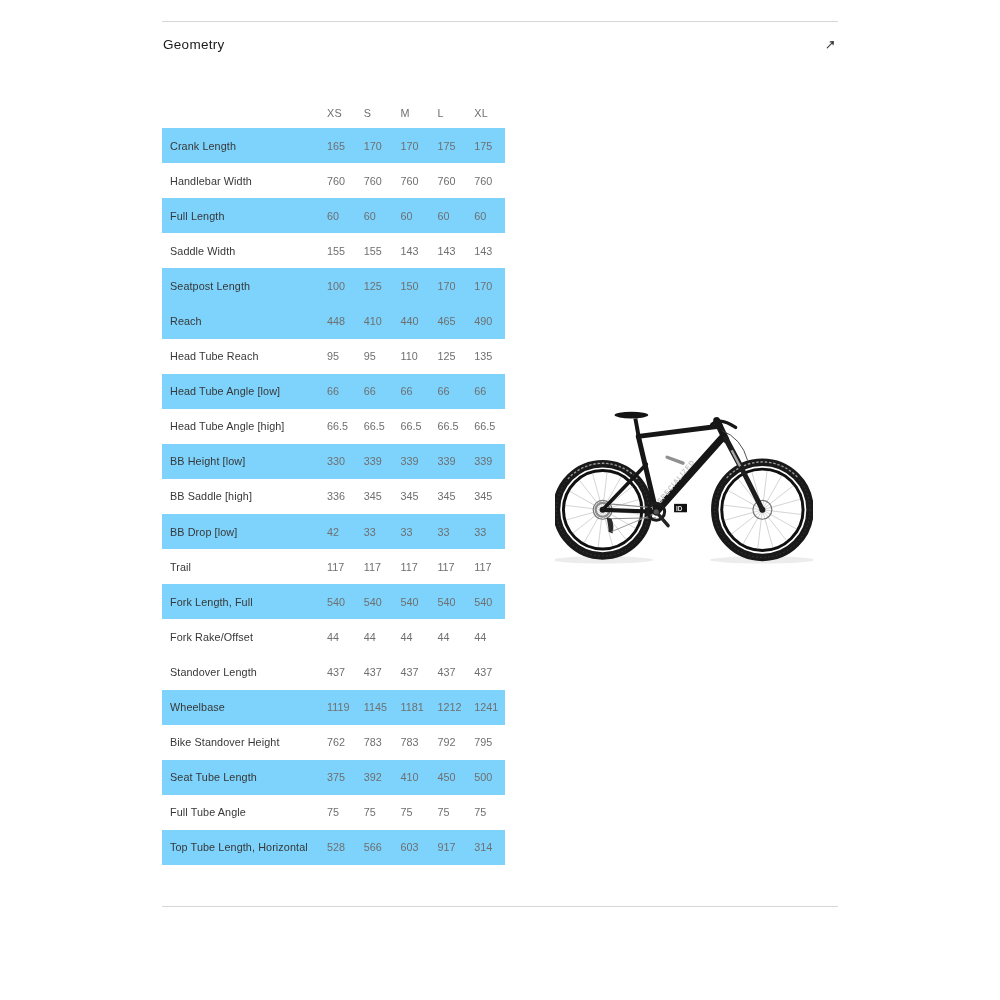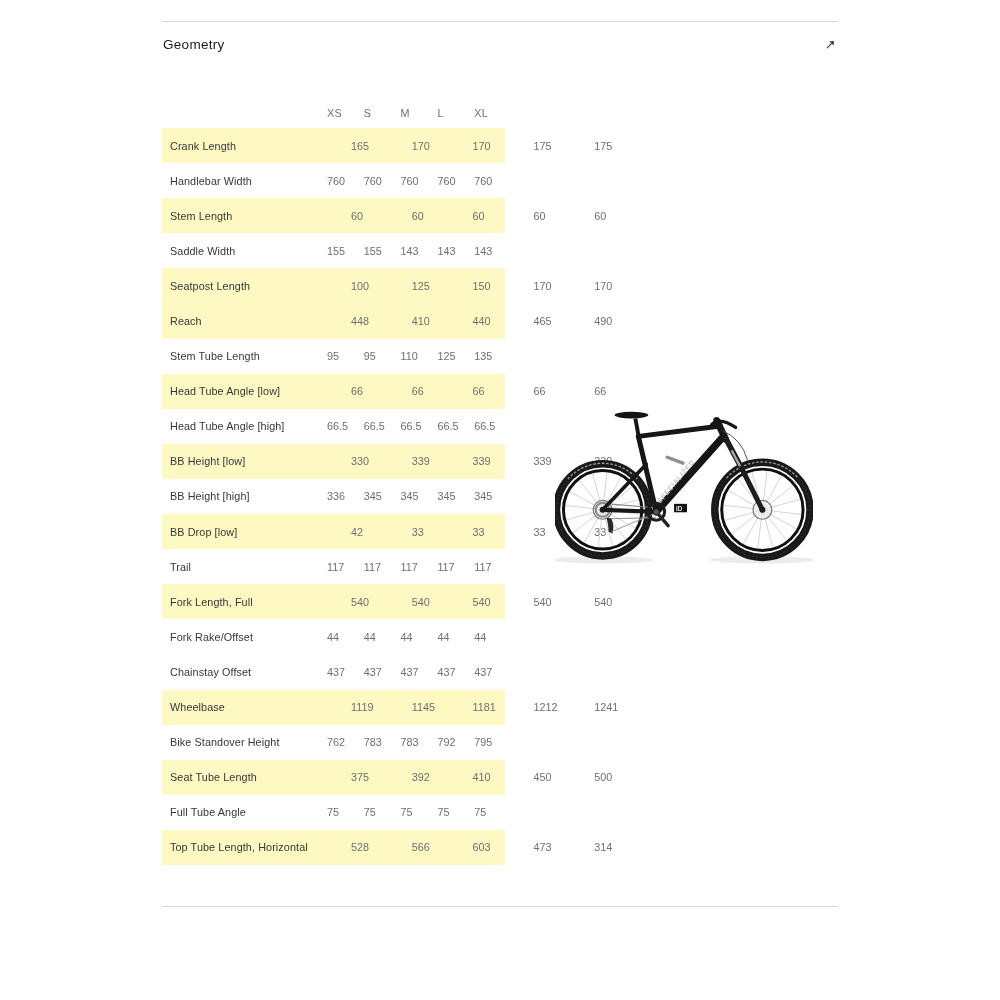--- a/index.html
+++ b/index.html
@@ -15,21 +15,21 @@
   .section-header { display: flex; justify-content: space-between; padding: 15px 1px 0 1px; }
   .section-title { font-size: 13.5px; font-weight: 500; color: #1a1a1a; letter-spacing: 0.3px; }
   .collapse-btn { background: none; border: none; cursor: pointer; padding: 2px; line-height: 0; }
 
   .main { display: flex; margin-top: 52px; align-items: stretch; }
 
   .geo-table { width: 343px; flex: none; }
   .ghead { display: flex; height: 24px; align-items: flex-start; }
   .ghead .cell { font-size: 10.5px; font-weight: 700; color: #242424; letter-spacing: 0.4px; padding-top: 3px; }
   .grow { display: flex; align-items: center; height: 35.1px; }
-  .grow.shade { background: #fef9c3; gap: 24px; }
+  .grow.shade { background: #7dd3fc; }
   .cell { overflow: hidden; white-space: nowrap; }
   .cell.label { width: 159px; flex: none; padding-left: 8px; font-size: 10.8px; font-weight: 500; color: #373737; letter-spacing: 0.1px; }
   .cell.val { width: 36.8px; flex: none; padding-left: 6px; font-size: 10.8px; font-weight: 400; color: #6f6f6f; }
 
   .bike-wrap { flex: 1; display: flex; align-items: center; justify-content: center; padding-left: 24px; }
   .bike-svg { width: 258px; height: 168px; }
 </style>
 </head>
 <body>
 
@@ -68,21 +68,21 @@
           </div>
           <div class="grow">
             <div class="cell label">Handlebar Width</div>
             <div class="cell val">760</div>
             <div class="cell val">760</div>
             <div class="cell val">760</div>
             <div class="cell val">760</div>
             <div class="cell val">760</div>
           </div>
           <div class="grow shade">
-            <div class="cell label">Stem Length</div>
+            <div class="cell label">Full Length</div>
             <div class="cell val">60</div>
             <div class="cell val">60</div>
             <div class="cell val">60</div>
             <div class="cell val">60</div>
             <div class="cell val">60</div>
           </div>
           <div class="grow">
             <div class="cell label">Saddle Width</div>
             <div class="cell val">155</div>
             <div class="cell val">155</div>
@@ -100,21 +100,21 @@
           </div>
           <div class="grow shade">
             <div class="cell label">Reach</div>
             <div class="cell val">448</div>
             <div class="cell val">410</div>
             <div class="cell val">440</div>
             <div class="cell val">465</div>
             <div class="cell val">490</div>
           </div>
           <div class="grow">
-            <div class="cell label">Stem Tube Length</div>
+            <div class="cell label">Head Tube Reach</div>
             <div class="cell val">95</div>
             <div class="cell val">95</div>
             <div class="cell val">110</div>
             <div class="cell val">125</div>
             <div class="cell val">135</div>
           </div>
           <div class="grow shade">
             <div class="cell label">Head Tube Angle [low]</div>
             <div class="cell val">66</div>
             <div class="cell val">66</div>
@@ -132,21 +132,21 @@
           </div>
           <div class="grow shade">
             <div class="cell label">BB Height [low]</div>
             <div class="cell val">330</div>
             <div class="cell val">339</div>
             <div class="cell val">339</div>
             <div class="cell val">339</div>
             <div class="cell val">339</div>
           </div>
           <div class="grow">
-            <div class="cell label">BB Height [high]</div>
+            <div class="cell label">BB Saddle [high]</div>
             <div class="cell val">336</div>
             <div class="cell val">345</div>
             <div class="cell val">345</div>
             <div class="cell val">345</div>
             <div class="cell val">345</div>
           </div>
           <div class="grow shade">
             <div class="cell label">BB Drop [low]</div>
             <div class="cell val">42</div>
             <div class="cell val">33</div>
@@ -172,21 +172,21 @@
           </div>
           <div class="grow">
             <div class="cell label">Fork Rake/Offset</div>
             <div class="cell val">44</div>
             <div class="cell val">44</div>
             <div class="cell val">44</div>
             <div class="cell val">44</div>
             <div class="cell val">44</div>
           </div>
           <div class="grow">
-            <div class="cell label">Chainstay Offset</div>
+            <div class="cell label">Standover Length</div>
             <div class="cell val">437</div>
             <div class="cell val">437</div>
             <div class="cell val">437</div>
             <div class="cell val">437</div>
             <div class="cell val">437</div>
           </div>
           <div class="grow shade">
             <div class="cell label">Wheelbase</div>
             <div class="cell val">1119</div>
             <div class="cell val">1145</div>
@@ -216,21 +216,21 @@
             <div class="cell val">75</div>
             <div class="cell val">75</div>
             <div class="cell val">75</div>
             <div class="cell val">75</div>
           </div>
           <div class="grow shade">
             <div class="cell label">Top Tube Length, Horizontal</div>
             <div class="cell val">528</div>
             <div class="cell val">566</div>
             <div class="cell val">603</div>
-            <div class="cell val">473</div>
+            <div class="cell val">917</div>
             <div class="cell val">314</div>
           </div>
         </div>
     </div>
 
     <div class="bike-wrap">
       <svg class="bike-svg" viewBox="0 0 260 168">
 
         <ellipse cx="48" cy="160.5" rx="51" ry="3.6" fill="#ececec"></ellipse>
         <ellipse cx="209" cy="160.5" rx="53" ry="3.6" fill="#ececec"></ellipse>

